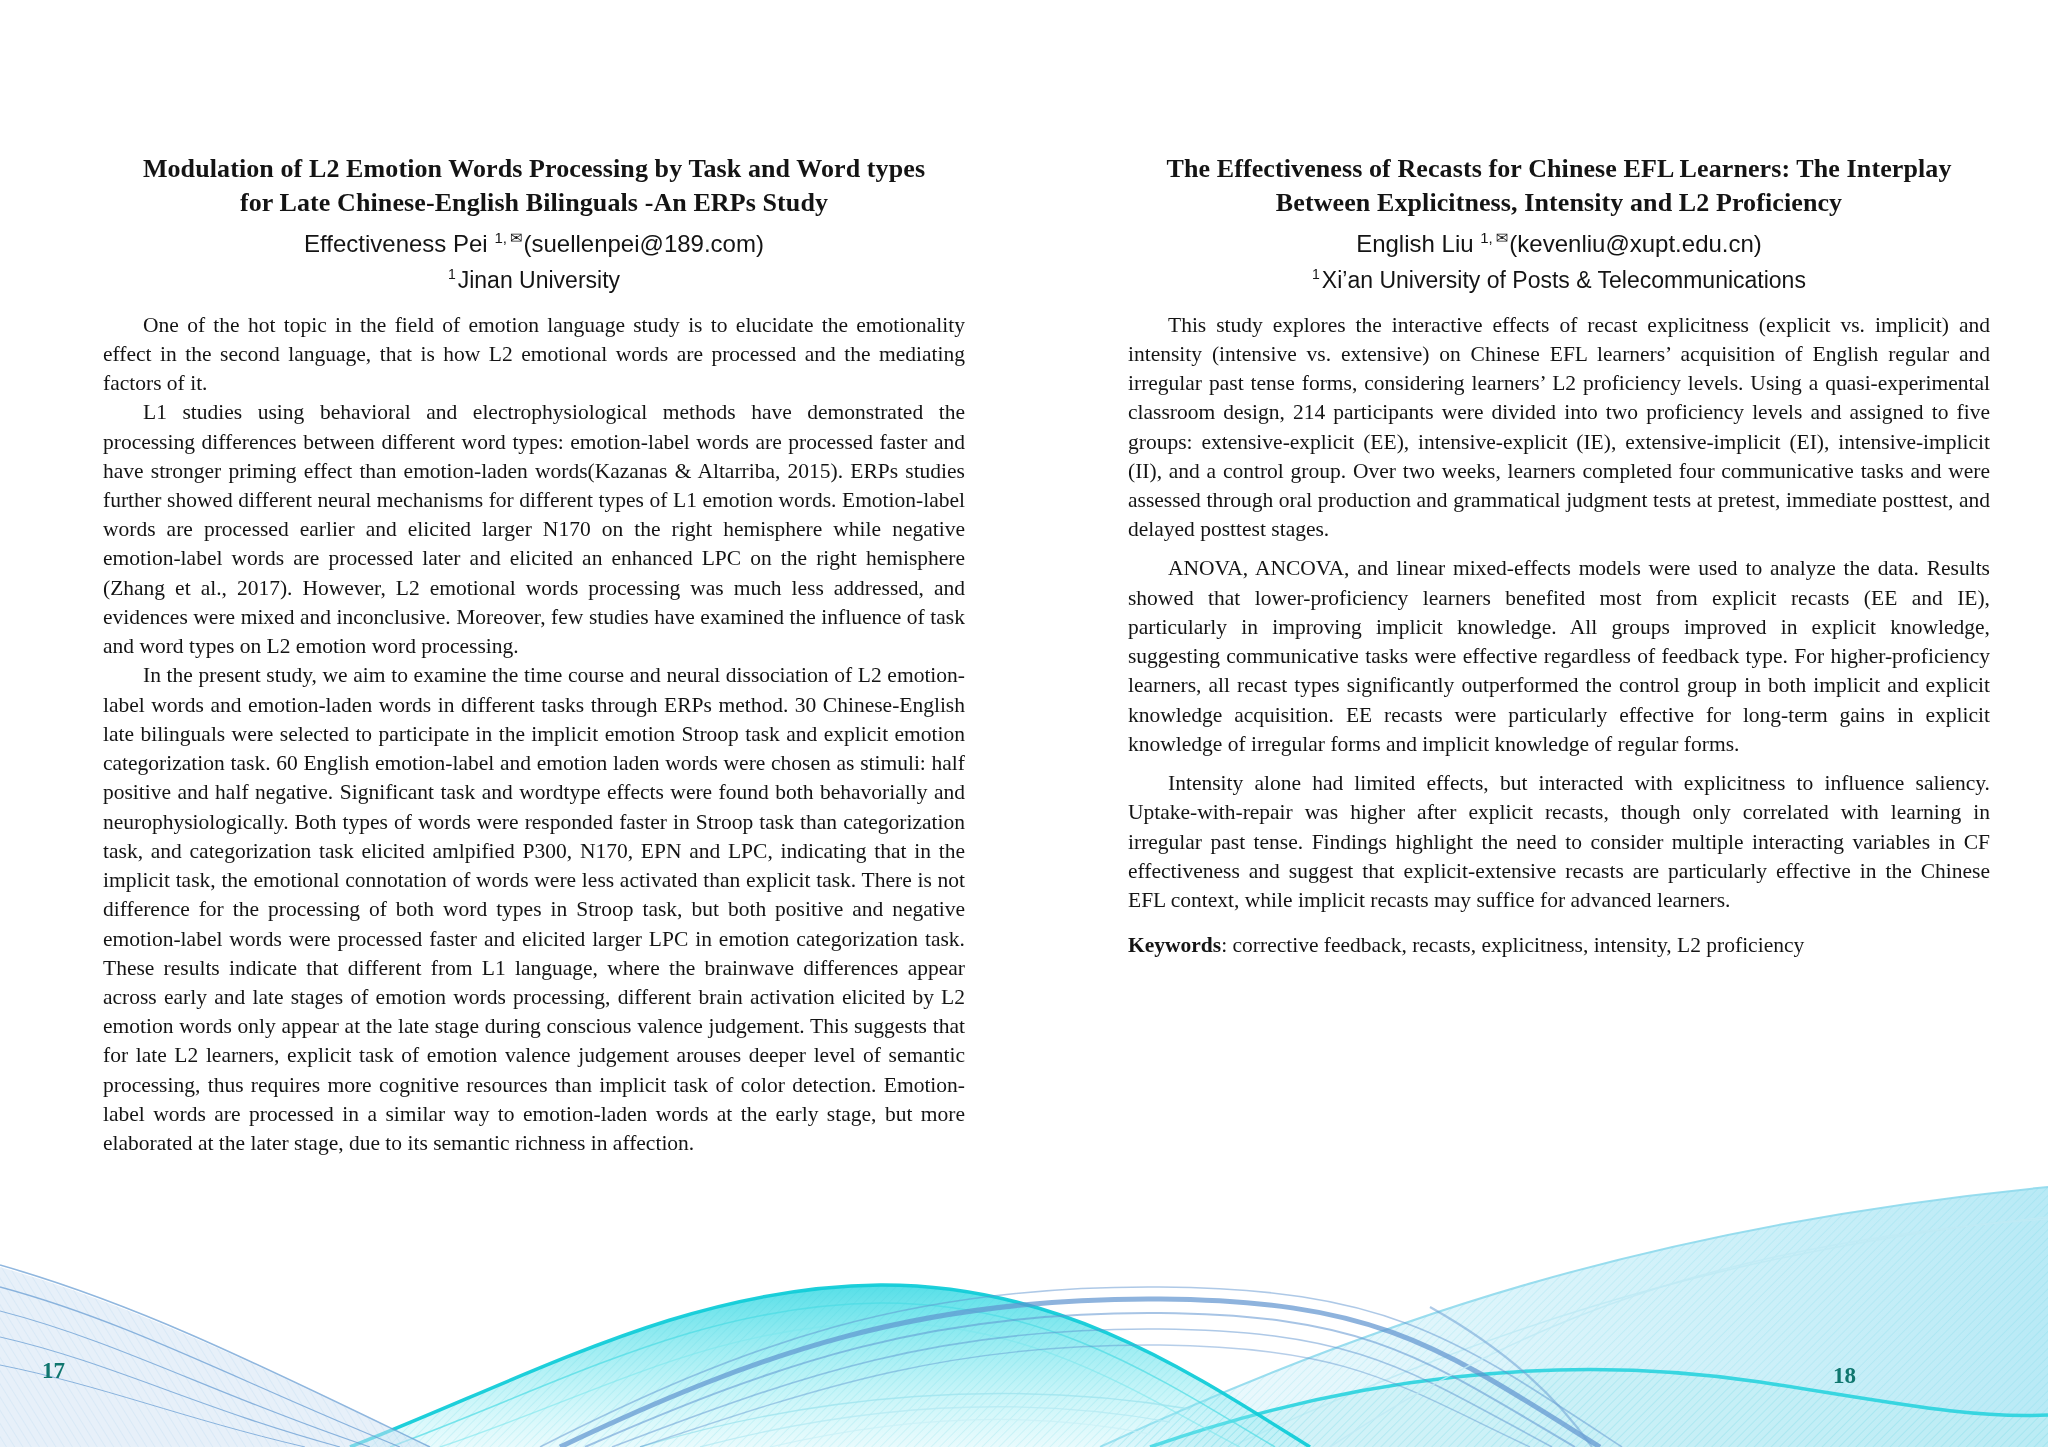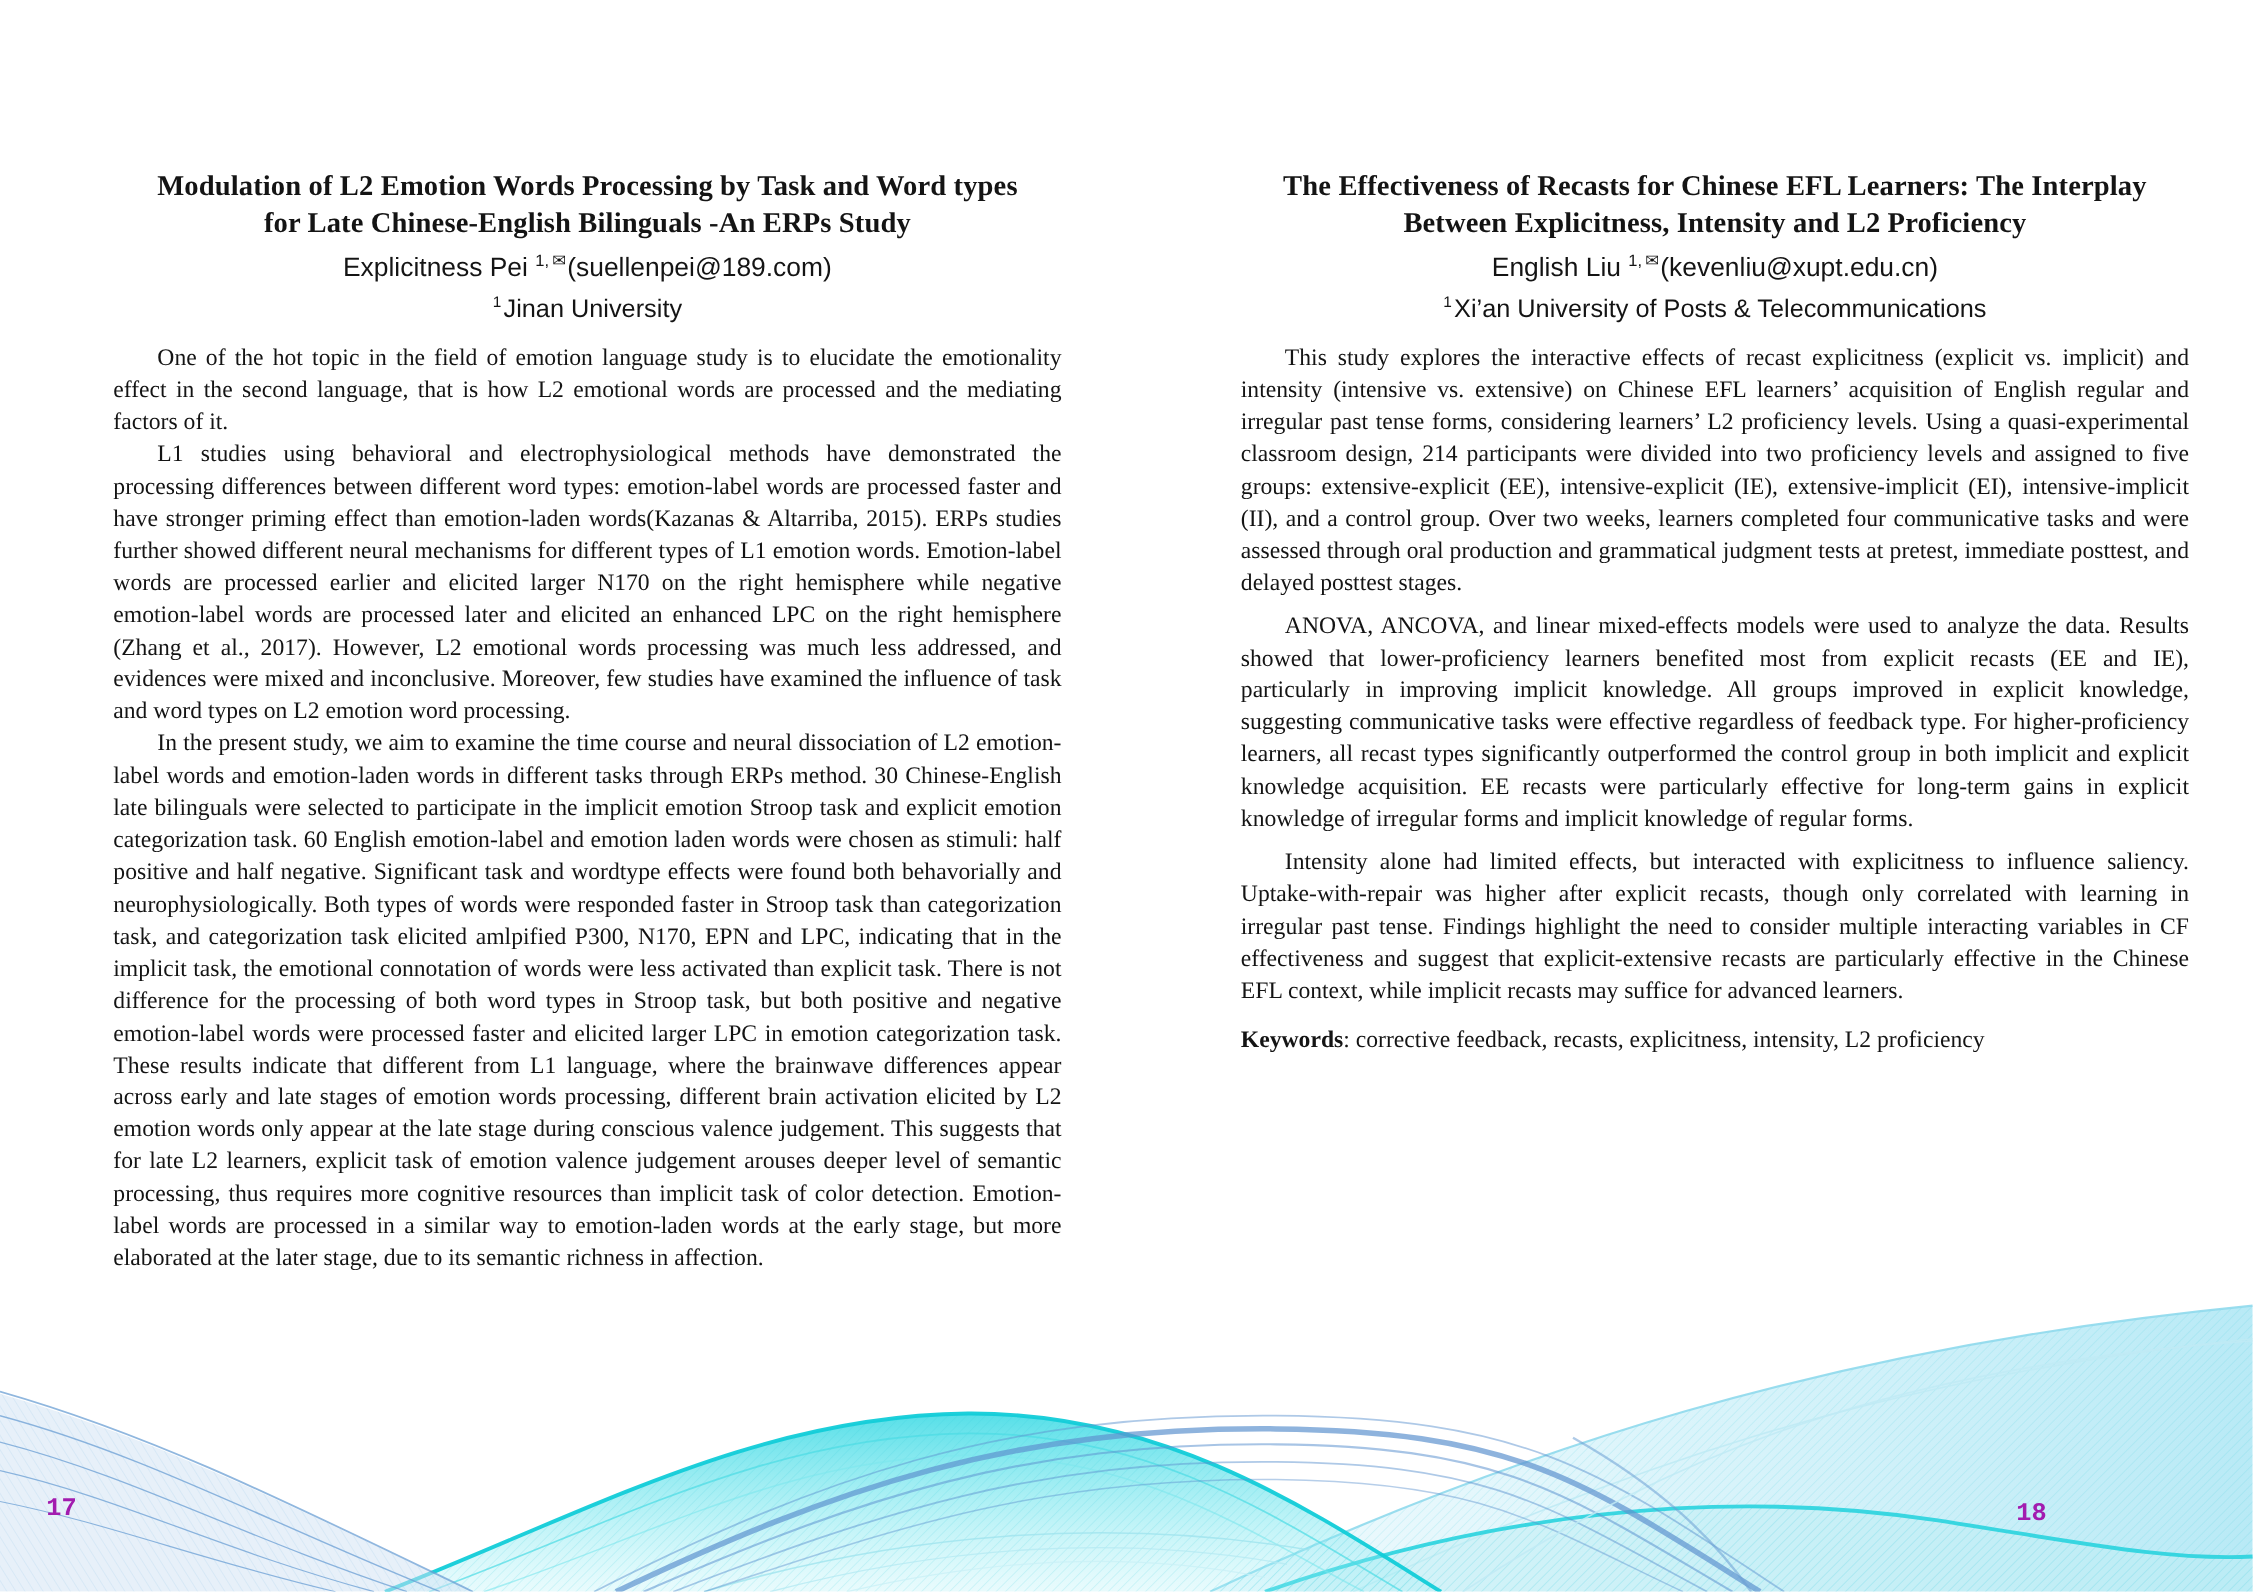--- a/index.html
+++ b/index.html
@@ -48,45 +48,45 @@
   .page-right .abstract p{margin-bottom:10px;}
   .keywords{
     margin-top:16px;
     font-size:21.5px;
     line-height:1.36;
     text-align:justify;
   }
   .keywords .kw-label{font-weight:bold;}
   .pagenum{
     position:absolute;
-    font-family:Liberation Mono, monospace;
+    font-family:Liberation Serif, serif;
     font-weight:bold;
     font-size:23px;
-    color:#a21caf;
+    color:#0f766e;
     z-index:5;
   }
   .pagenum-left{left:42px;top:1358px;}
   .pagenum-right{left:1833px;top:1363px;}
   .wave{
     position:absolute;
     left:0;bottom:0;
     width:2048px;height:300px;
     pointer-events:none;
   }
 </style>
 </head>
 <body>
 
 <section class="page page-left">
   <div class="title">
     <div>Modulation of L2 Emotion Words Processing by Task and Word types</div>
     <div>for Late Chinese-English Bilinguals -An ERPs Study</div>
   </div>
   <div class="author-line">
-    <span>Explicitness Pei</span>
+    <span>Effectiveness Pei</span>
     <sup>1,</sup><span class="email-icon">✉</span><span>(suellenpei@189.com)</span>
   </div>
   <div class="affiliation-line">
     <sup>1</sup><span>Jinan University</span>
   </div>
   <div class="abstract">
     <p>One of the hot topic in the field of emotion language study is to elucidate the emotionality effect in the second language, that is how L2 emotional words are processed and the mediating factors of it.</p>
     <p>L1 studies using behavioral and electrophysiological methods have demonstrated the processing differences between different word types: emotion-label words are processed faster and have stronger priming effect than emotion-laden words(Kazanas &amp; Altarriba, 2015). ERPs studies further showed different neural mechanisms for different types of L1 emotion words. Emotion-label words are processed earlier and elicited larger N170 on the right hemisphere while negative emotion-label words are processed later and elicited an enhanced LPC on the right hemisphere (Zhang et al., 2017). However, L2 emotional words processing was much less addressed, and evidences were mixed and inconclusive. Moreover, few studies have examined the influence of task and word types on L2 emotion word processing.</p>
     <p>In the present study, we aim to examine the time course and neural dissociation of L2 emotion-label words and emotion-laden words in different tasks through ERPs method. 30 Chinese-English late bilinguals were selected to participate in the implicit emotion Stroop task and explicit emotion categorization task. 60 English emotion-label and emotion laden words were chosen as stimuli: half positive and half negative. Significant task and wordtype effects were found both behavorially and neurophysiologically. Both types of words were responded faster in Stroop task than categorization task, and categorization task elicited amlpified P300, N170, EPN and LPC, indicating that in the implicit task, the emotional connotation of words were less activated than explicit task. There is not difference for the processing of both word types in Stroop task, but both positive and negative emotion-label words were processed faster and elicited larger LPC in emotion categorization task. These results indicate that different from L1 language, where the brainwave differences appear across early and late stages of emotion words processing, different brain activation elicited by L2 emotion words only appear at the late stage during conscious valence judgement. This suggests that for late L2 learners, explicit task of emotion valence judgement arouses deeper level of semantic processing, thus requires more cognitive resources than implicit task of color detection. Emotion-label words are processed in a similar way to emotion-laden words at the early stage, but more elaborated at the later stage, due to its semantic richness in affection.</p>
   </div>

